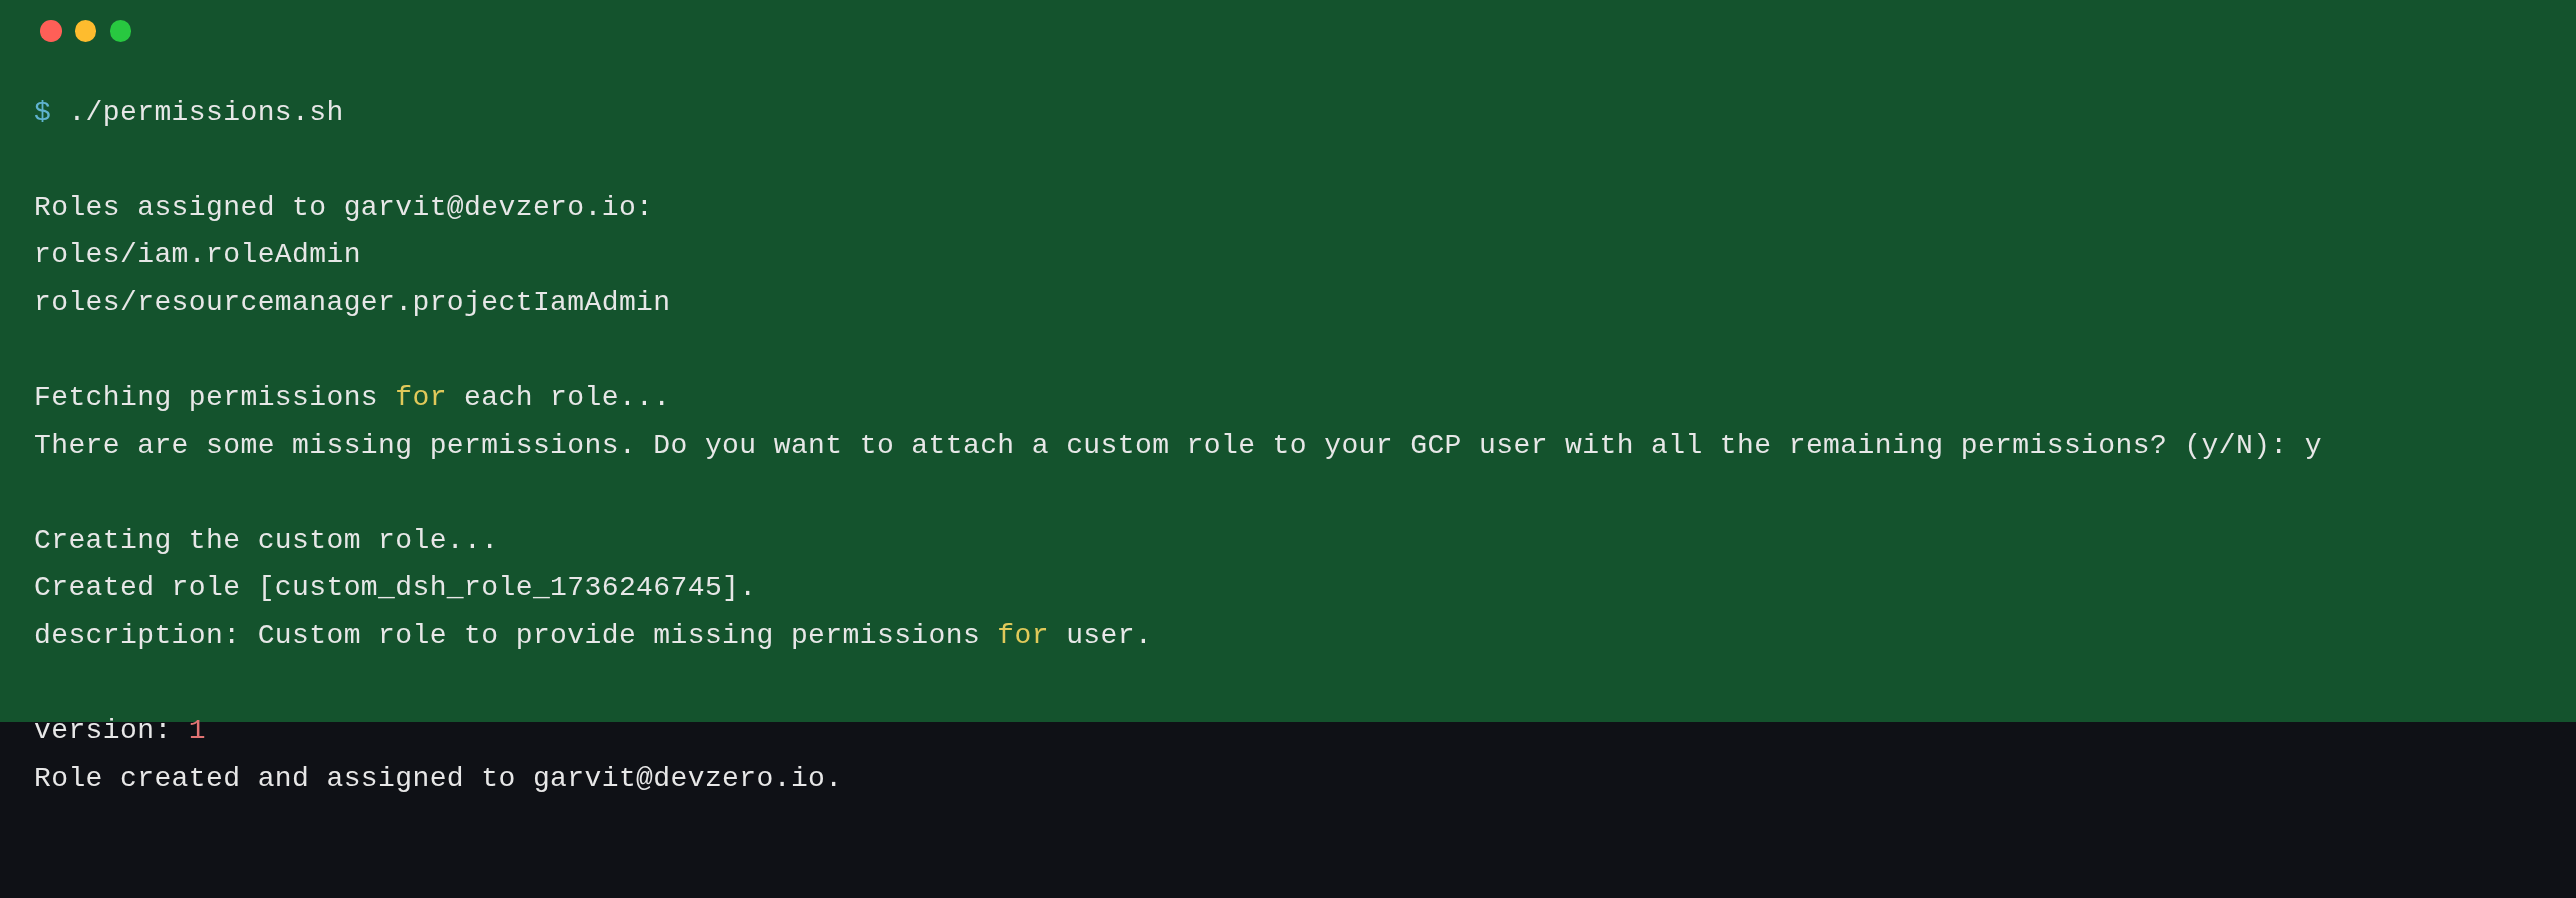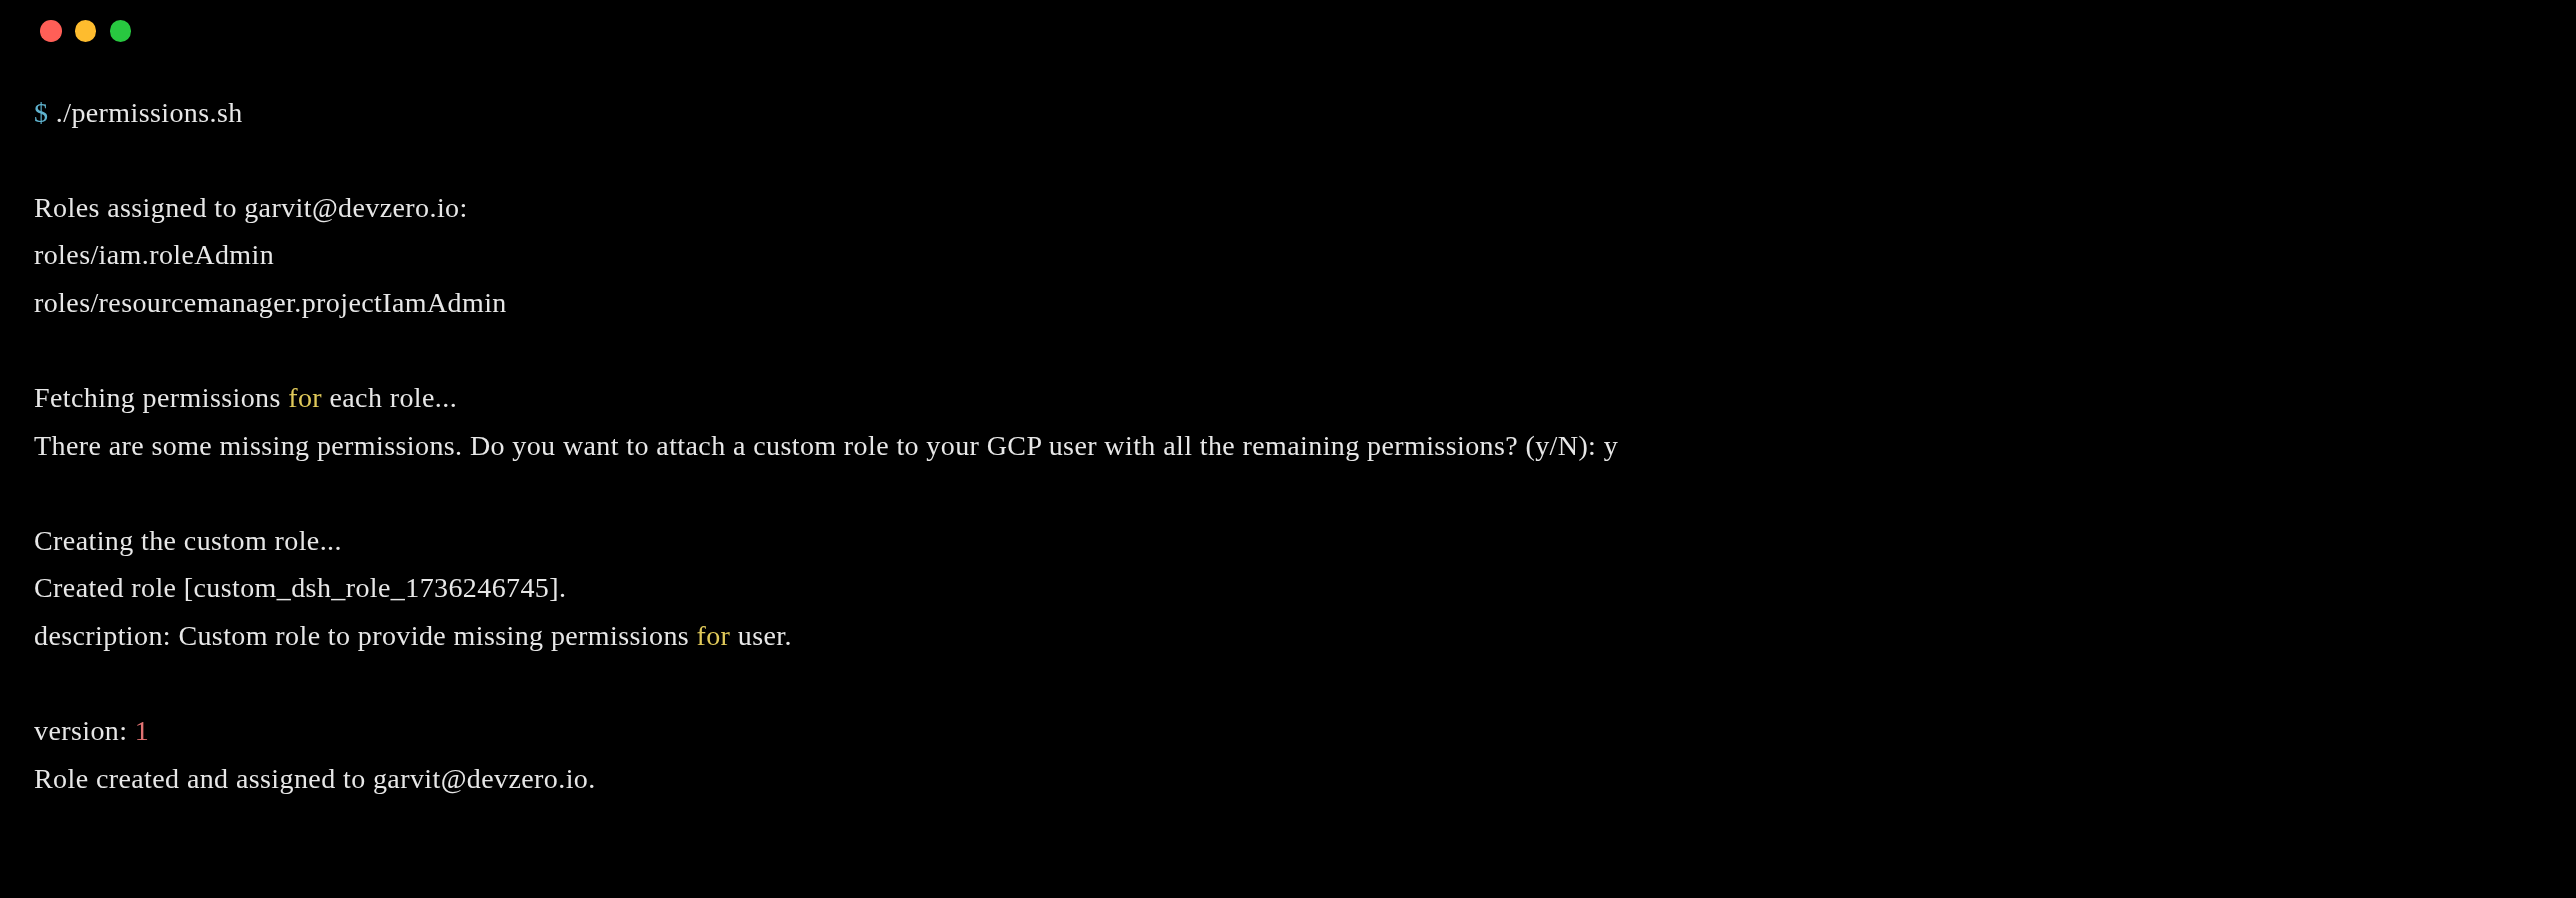--- a/index.html
+++ b/index.html
@@ -8,24 +8,23 @@
     width: 2576px;
     height: 898px;
     overflow: hidden;
   }
   body {
     background: #0f1116;
     font-family: "SFMono-Regular", "Menlo", "Consolas", "Liberation Mono", monospace;
   }
   .window {
     width: 2576px;
-    height: 898px;
-    background: #000000;
+    height: 722px;
+    background: #14532d;
     box-sizing: border-box;
-    font-family: Liberation Serif, serif;
   }
   .titlebar {
     display: flex;
     align-items: center;
     gap: 13.4px;
     padding: 20px 0 20px 40px;
   }
   .circle {
     width: 21.5px;
     height: 21.5px;

